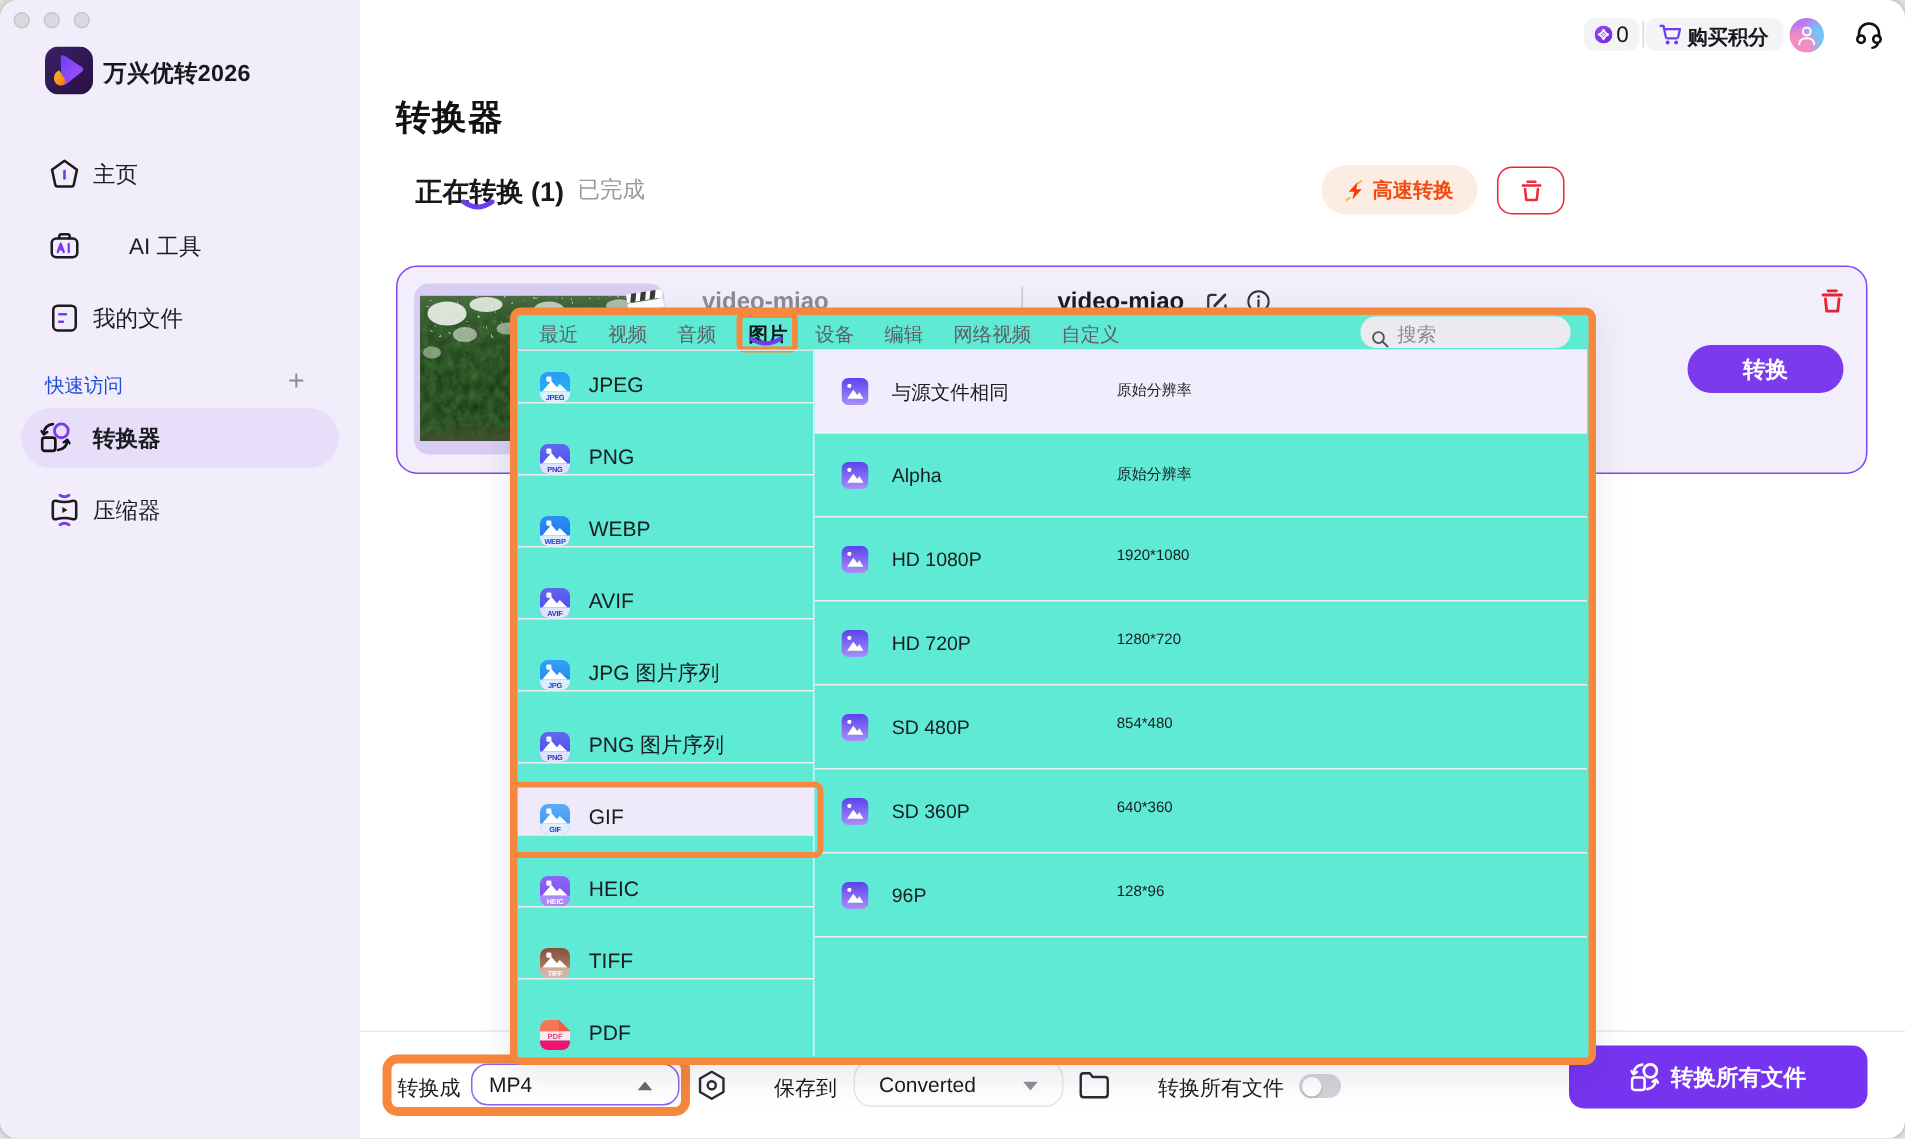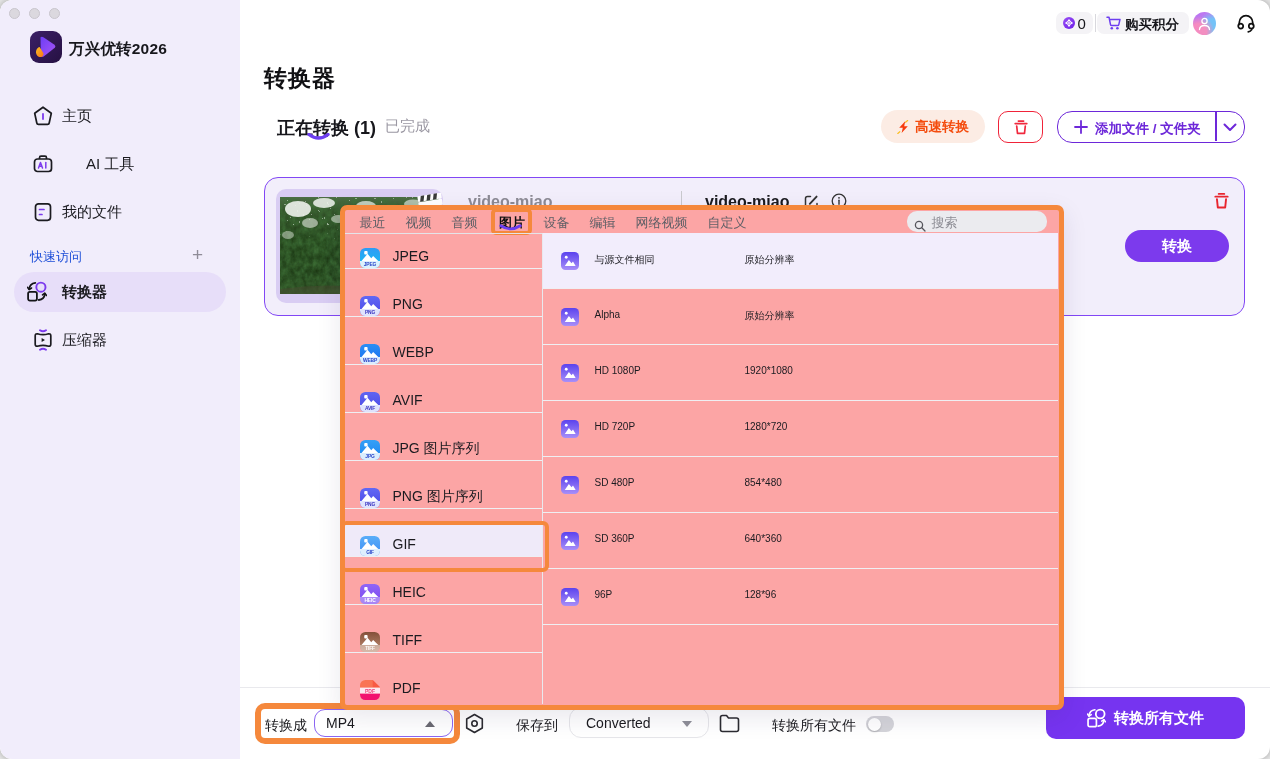--- a/index.html
+++ b/index.html
@@ -49,35 +49,35 @@
   .botline { left:240px; top:687px; width:1030px; height:1px; background:#e9e9ed; }
   .lb { font-size:14px; color:#1b1b1f; }
   .mp4box { left:255px; top:703px; width:204.5px; height:40.5px; border:6.5px solid #f5883c; border-radius:10px; }
   .mp4sel { left:314px; top:709px; width:139px; height:28px; background:#fff; border:1.5px solid #8b65f2; border-radius:11px; }
   .convsel { left:569px; top:707px; width:140px; height:31px; background:#fff; border:1px solid #e6e6ea; border-radius:12px; }
   .toggle { left:866px; top:716px; width:28px; height:16px; background:#d4d4d9; border-radius:8px; }
   .toggle i { position:absolute; left:1.5px; top:1.5px; width:13px; height:13px; background:#fff; border-radius:50%; box-shadow:0 1px 2px rgba(0,0,0,.2); }
   .btn-all { left:1046px; top:697px; width:199px; height:42px; background:#7634f0; border-radius:10px; color:#fff; display:flex; align-items:center; justify-content:center; gap:8px; font-size:15px; font-weight:bold; }
 
   
-  .panel { left:339.5px; top:205px; width:724.5px; height:505px; background:#fca5a5; border:5.5px solid #f5883c; border-radius:7px; box-shadow:0 8px 24px rgba(40,30,80,.10); overflow:hidden; }
+  .panel { left:339.5px; top:205px; width:724.5px; height:505px; background:#5eead4; border:5.5px solid #f5883c; border-radius:7px; box-shadow:0 8px 24px rgba(40,30,80,.10); overflow:hidden; }
   .ptabs { position:absolute; left:0; top:0; width:713.5px; height:28px; }
   .ptab { position:absolute; top:3.5px; font-size:13px; color:#5f5f66; }
   .ptab-box { position:absolute; left:146px; top:-2px; width:41px; height:26.5px; border:4px solid #f5883c; border-radius:5px; }
   .search { position:absolute; left:562px; top:0.5px; width:140px; height:21px; background:#ebebef; border-radius:10px; display:flex; align-items:flex-end; }
   .pdiv { position:absolute; left:0; top:22.5px; width:713.5px; height:1px; background:#e4e4e9; }
   .vdiv { position:absolute; left:197px; top:23px; width:1px; height:471px; background:#e9e9ee; }
   .lrow { position:absolute; left:0; width:197px; height:36px; }
   .lrow .sep { position:absolute; left:0; bottom:0; width:197px; height:1px; background:#efeff3; }
   .lrow .fname { position:absolute; left:48px; top:15px; font-size:14px; color:#1b1b20; }
   .lrow .fic { position:absolute; left:15px; top:15px; width:20px; height:20px; }
   .rrow { position:absolute; left:198px; width:515.5px; height:56px; }
   .rrow .sep { position:absolute; left:0; bottom:0; width:515.5px; height:1px; background:#efeff3; }
   .rrow .ric { position:absolute; left:18px; top:19px; width:18px; height:18px; }
-  .rrow .rname { position:absolute; left:52px; top:20px; font-size:10px; color:#1b1b20; }
+  .rrow .rname { position:absolute; left:52px; top:20px; font-size:13px; color:#1b1b20; }
   .rrow .rres { position:absolute; left:202px; top:20px; font-size:10px; color:#1b1b20; }
   .gifbox { left:339.5px; top:520.5px; width:209.5px; height:51.5px; border:4px solid #f5883c; border-radius:6px; }
 </style>
 </head>
 <body>
 <div class="app">
 
   <div class="abs sidebar"></div>
   <div class="abs tl" style="left:9px;"></div>
   <div class="abs tl" style="left:28.5px;"></div>
@@ -209,30 +209,20 @@
   </div>
 
   <div class="abs btn-trash">
     <svg width="16" height="17" viewBox="0 0 16 17" fill="none">
       <path d="M2.2 4.6 H13.8" stroke="#f0293e" stroke-width="1.7" stroke-linecap="round"></path>
       <path d="M5.4 2.1 H10.6" stroke="#f0293e" stroke-width="1.7" stroke-linecap="round"></path>
       <path d="M3.7 7 L4.5 14.3 H11.5 L12.3 7" stroke="#f0293e" stroke-width="1.7" stroke-linecap="round" stroke-linejoin="round"></path>
     </svg>
   </div>
 
-  <div class="abs btn-add">
-    <svg class="abs" style="left:16px; top:8px;" width="14" height="14" viewBox="0 0 14 14">
-      <path d="M7 1 V13 M1 7 H13" stroke="#6d28d9" stroke-width="1.8" stroke-linecap="round"></path>
-    </svg>
-    <div class="abs" style="left:37px; top:8px; font-size:13.5px; font-weight:bold; color:#6d28d9;">添加文件 / 文件夹</div>
-    <div class="abs" style="left:157px; top:0; width:1.5px; height:29px; background:#6d28d9;"></div>
-    <svg class="abs" style="left:165px; top:11px;" width="14" height="9" viewBox="0 0 14 9" fill="none">
-      <path d="M1.5 1.5 L7 7 L12.5 1.5" stroke="#6d28d9" stroke-width="2" stroke-linecap="round" stroke-linejoin="round"></path>
-    </svg>
-  </div>
 
   <div class="abs card">
     <div class="abs thumbwrap">
       <div class="abs thumb">
         <svg width="159" height="97" viewBox="0 0 159 97">
           <defs>
             <linearGradient id="treebg" x1="0" y1="0" x2="0" y2="1">
               <stop offset="0" stop-color="#55694d"></stop>
               <stop offset="0.13" stop-color="#314a27"></stop>
               <stop offset="0.45" stop-color="#1a3511"></stop>

